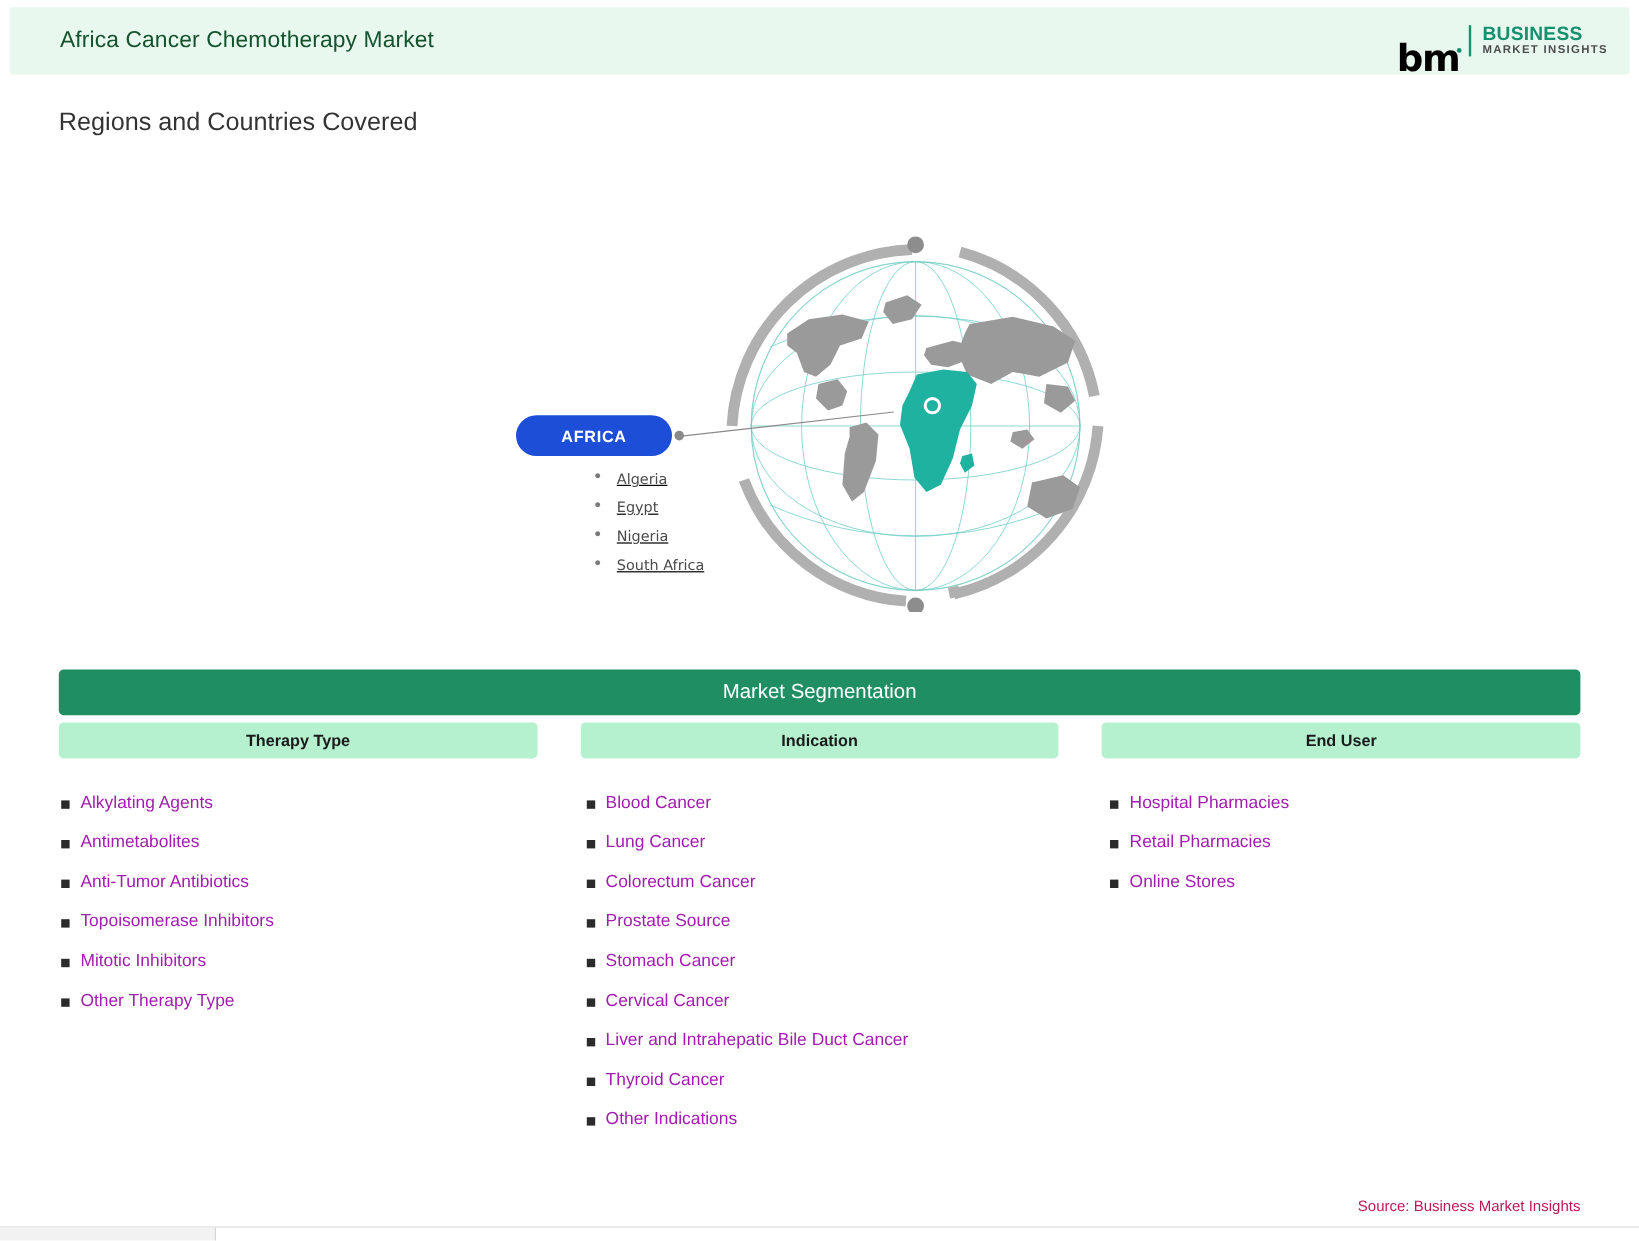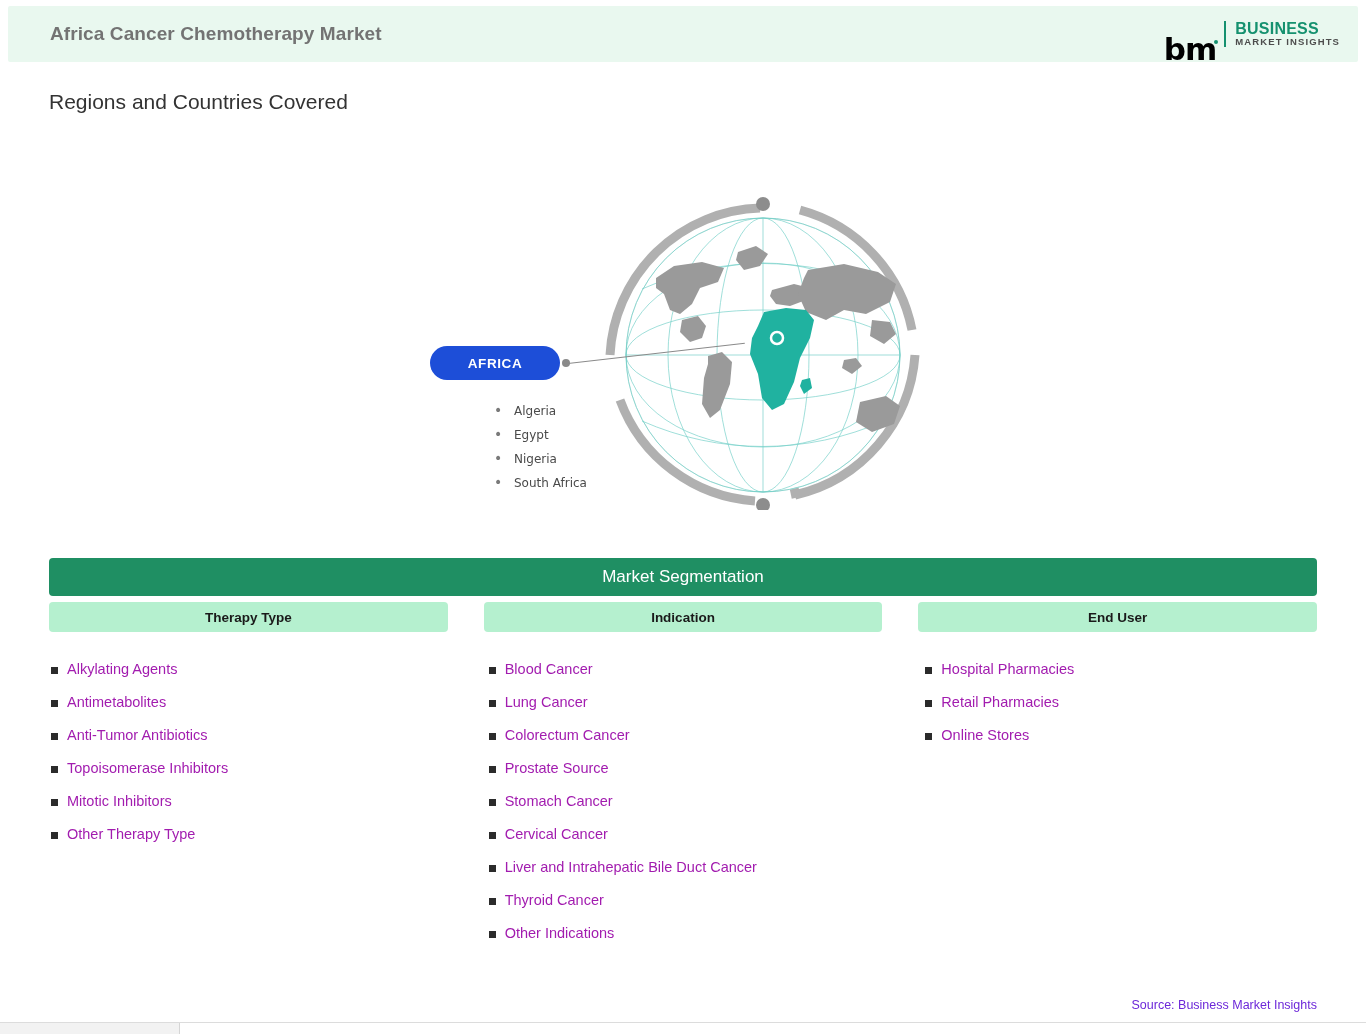--- a/index.html
+++ b/index.html
@@ -22,22 +22,22 @@
     width: 1350px; height: 56px;
     background: #e9f8ef;
     border-radius: 2px;
     display: flex;
     align-items: center;
     justify-content: space-between;
     padding: 0 18px 0 42px;
   }
   .header-title {
     font-size: 19px;
-    font-weight: bold;
-    color: #737373;
+    font-weight: normal;
+    color: #14532d;
     letter-spacing: 0.1px;
   }
   .logo {
     display: flex;
     align-items: center;
     gap: 8px;
   }
   .logo-mark {
     font-family: "DejaVu Sans", sans-serif;
     font-size: 31px;
@@ -113,23 +113,24 @@
   .callout-line {
     position: absolute;
     left: 148px; top: 178px;
     width: 178px; height: 26px;
     border-bottom: 1.4px solid #8a8a8a;
     transform-origin: left bottom;
     transform: rotate(-6.5deg);
   }
   .country-list {
     position: absolute;
-    left: 14px; top: 228px;
+    left: 14px; top: 216px;
     width: 190px;
     font-family: "DejaVu Sans", sans-serif;
+    text-decoration: underline;
   }
   .country-list li {
     list-style: none;
     position: relative;
     font-size: 12px;
     color: #4a4a4a;
     margin-bottom: 10px;
     padding-left: 40px;
   }
   .country-list li:before {
@@ -195,21 +196,21 @@
     background: #2b2b2b;
   }
   .seg-col:nth-child(2) .seg-list { padding-left: 3px; }
   .seg-col:nth-child(3) .seg-list { padding-left: 5px; }
 
   
   .source {
     position: absolute;
     right: 49px; bottom: 22px;
     font-size: 12.5px;
-    color: #6d28d9;
+    color: #be185d;
   }
   
   .bottom-strip {
     position: absolute;
     left: 0; bottom: 0;
     width: 1366px; height: 12px;
     background: #ffffff;
     border-top: 1px solid #dcdcdc;
   }
   .bottom-strip .seg1 {

